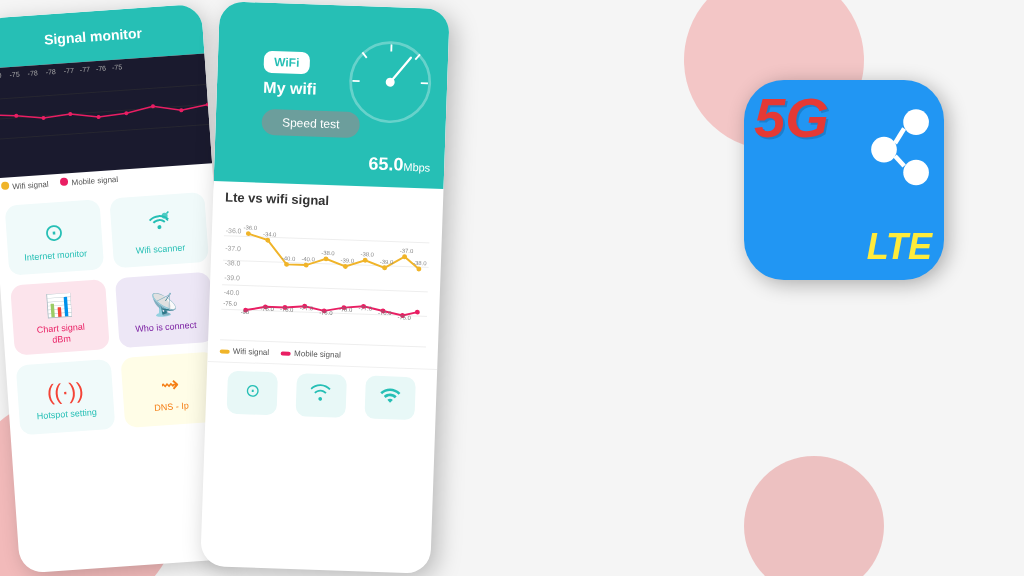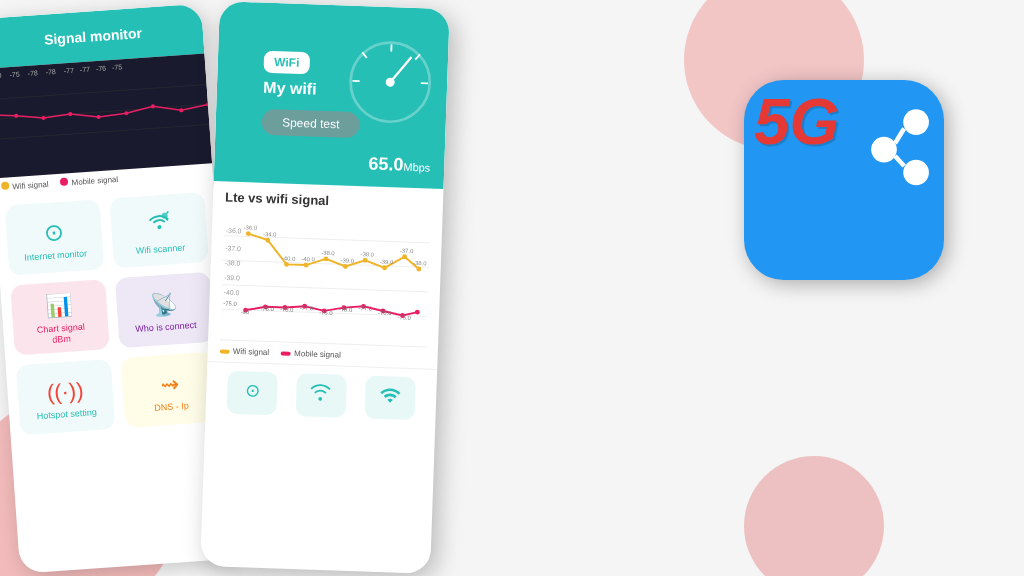--- a/index.html
+++ b/index.html
@@ -285,21 +285,21 @@
       height: 200px;
       background: #2196f3;
       border-radius: 40px;
       display: flex;
       align-items: center;
       justify-content: center;
       position: relative;
       box-shadow: 4px 4px 20px rgba(0,0,0,0.3);
     }
     .app-5g {
-      font-size: 64px;
+      font-size: 56px;
       font-weight: 900;
       color: #e53935;
       font-style: italic;
       position: absolute;
       left: 10px;
       top: 10px;
       line-height: 1;
       text-shadow: 2px 2px 0 rgba(0,0,0,0.15);
     }
     .app-lte {
@@ -537,14 +537,15 @@
   <div class="app-icon">
     <span class="app-5g">5G</span>
 
     <svg width="110" height="90" viewBox="0 0 120 90" style="position:absolute; right:5px; top:20px;">
       <circle cx="95" cy="20" r="14" fill="white"></circle>
       <circle cx="60" cy="50" r="14" fill="white"></circle>
       <circle cx="95" cy="75" r="14" fill="white"></circle>
       <line x1="82" y1="27" x2="72" y2="43" stroke="white" stroke-width="5"></line>
       <line x1="72" y1="57" x2="82" y2="68" stroke="white" stroke-width="5"></line>
     </svg>
+    <span class="app-lte">LTE</span>
   </div>
 </div>
 
 </body></html>

